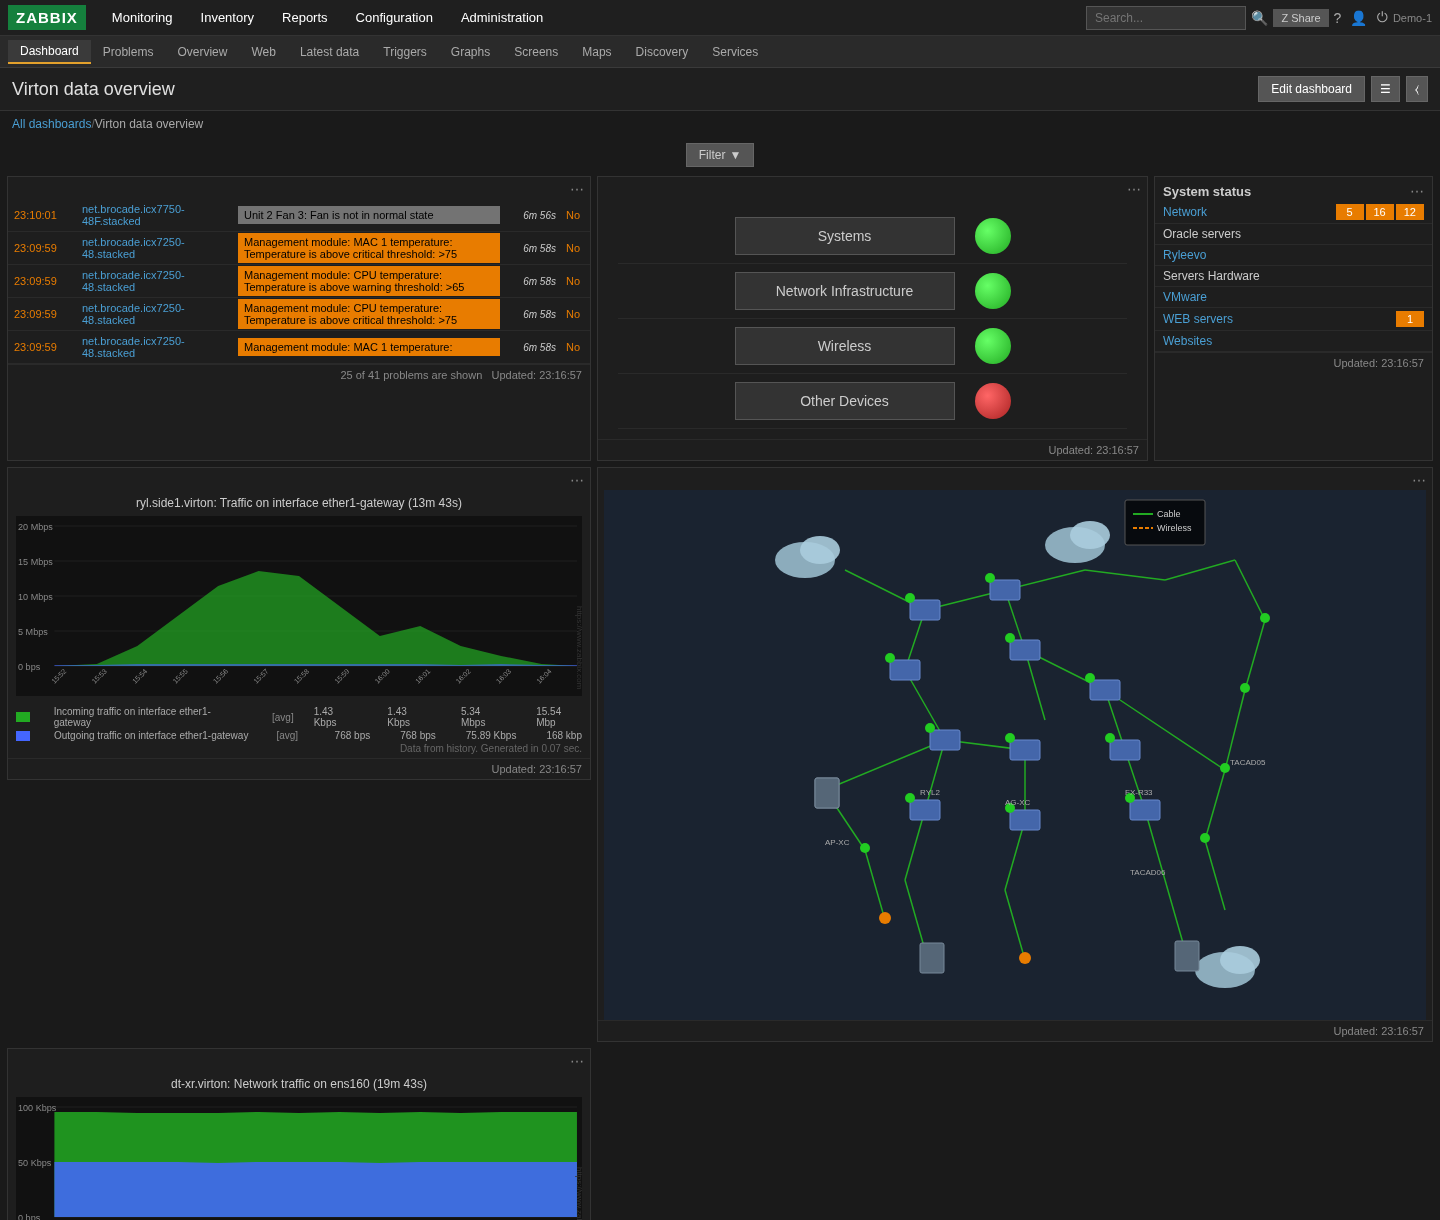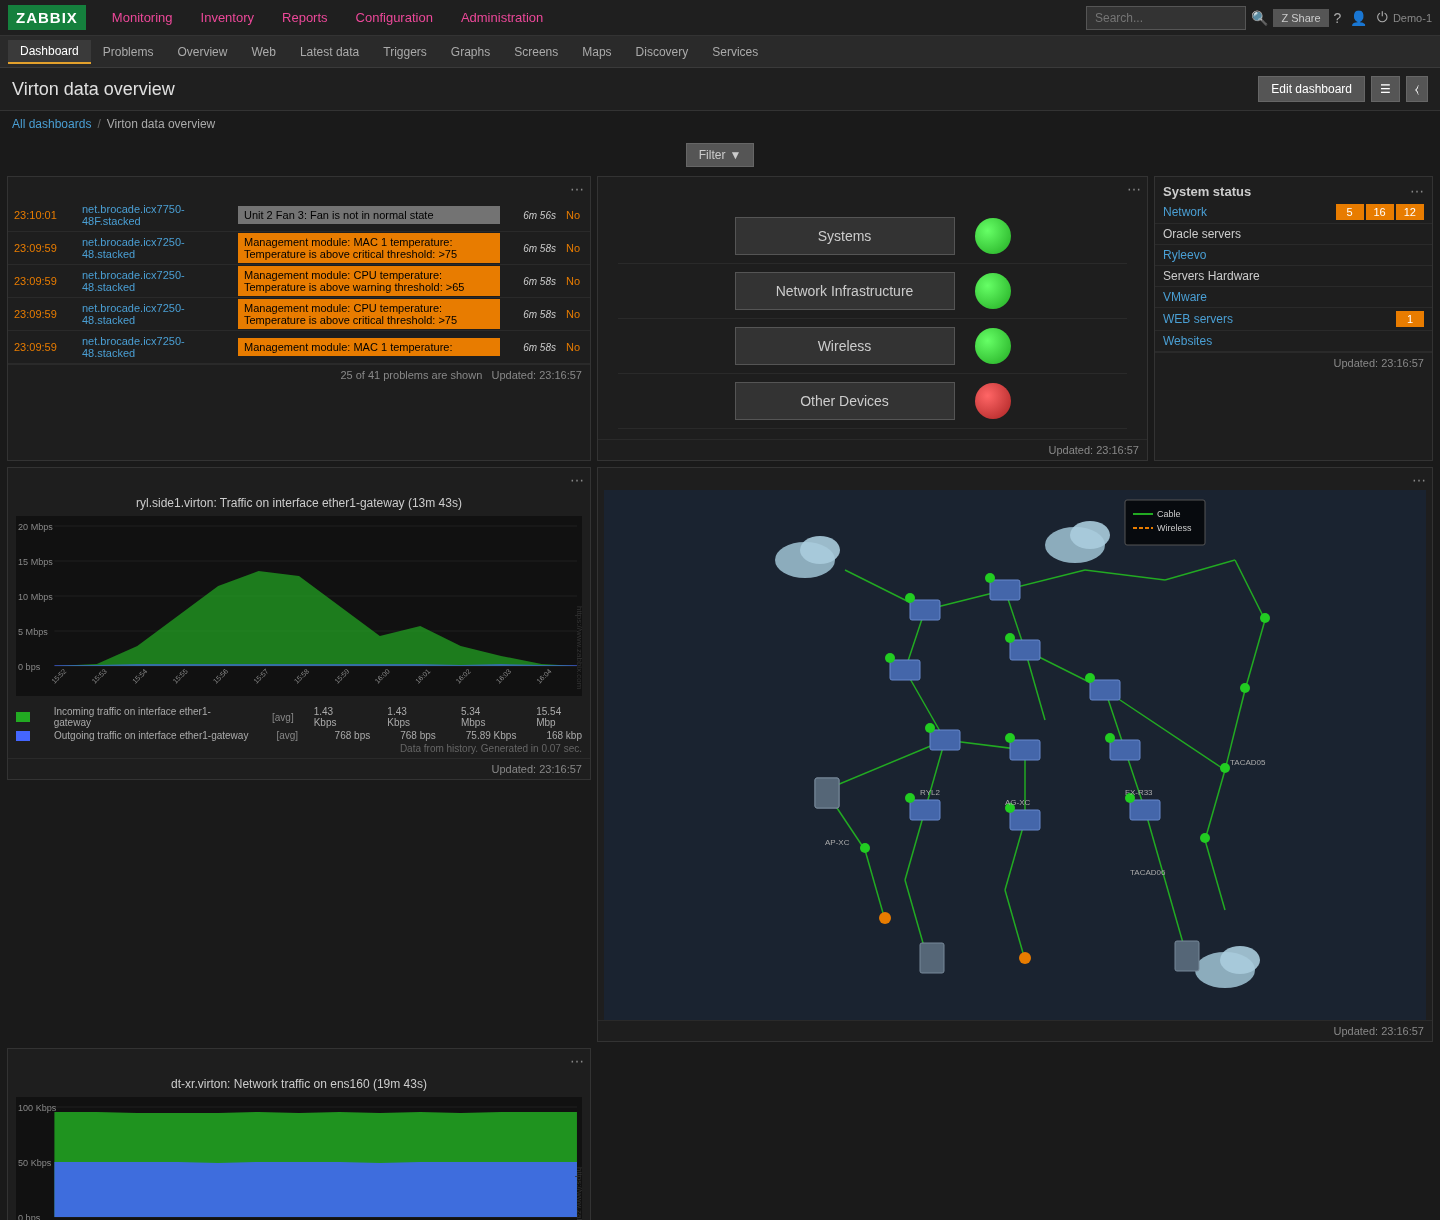--- a/index.html
+++ b/index.html
@@ -2,40 +2,40 @@
 <html><head>
   <meta charset="utf-8">
   <style>
     * { box-sizing: border-box; margin: 0; padding: 0; }
     body { background: #1a1a1a; color: #ccc; font-family: Arial, sans-serif; font-size: 12px; width: 1440px; min-height: 1220px; overflow-x: hidden; }
 
     
     .top-nav { background: #1f1f1f; display: flex; align-items: center; height: 36px; padding: 0 8px; border-bottom: 1px solid #333; }
     .logo { background: #15803d; color: #fff; font-weight: bold; font-size: 15px; padding: 4px 8px; margin-right: 12px; letter-spacing: 1px; }
     .top-nav-items { display: flex; gap: 0; }
-    .top-nav-item { color: #ec4899; padding: 0 14px; height: 36px; display: flex; align-items: center; font-size: 13px; cursor: pointer; text-align: center; }
+    .top-nav-item { color: #ffffff; padding: 0 14px; height: 36px; display: flex; align-items: center; font-size: 13px; cursor: pointer; text-align: center; }
     .top-nav-right { margin-left: auto; display: flex; align-items: center; gap: 1px; }
     .search-box { background: #333; border: 1px solid #555; color: #ccc; padding: 4px 8px; width: 160px; font-size: 12px; }
     .nav-icon { color: #aaa; font-size: 14px; cursor: pointer; padding: 4px; }
     .zshare-btn { background: #555; color: #ccc; border: none; padding: 3px 8px; font-size: 11px; cursor: pointer; }
 
     
     .sub-nav { background: #2a2a2a; display: flex; align-items: center; height: 32px; padding: 0 8px; border-bottom: 1px solid #3a3a3a; }
     .sub-nav-item { color: #aaa; padding: 0 12px; height: 24px; display: flex; align-items: center; font-size: 12px; cursor: pointer; }
     .sub-nav-item.active { color: #fff; background: #3a3a3a; border-bottom: 2px solid #e3a12c; }
 
     
     .page-header { display: flex; align-items: center; justify-content: space-between; padding: 8px 12px; background: #1f1f1f; border-bottom: 1px solid #333; }
     .page-title { color: #e0e0e0; font-size: 18px; font-weight: normal; }
     .page-header-right { display: flex; gap: 6px; align-items: center; }
     .btn-primary { background: #555; color: #fff; border: 1px solid #666; padding: 5px 12px; cursor: pointer; font-size: 12px; }
     .btn-icon { background: #555; color: #fff; border: 1px solid #666; padding: 5px 8px; cursor: pointer; font-size: 12px; }
 
     
-    .breadcrumb { padding: 6px 12px; display: flex; gap: 6px; align-items: center; font-size: 12px; }
+    .breadcrumb { padding: 6px 12px; display: flex; align-items: center; font-size: 12px; }
     .breadcrumb a { color: #4a9fd4; text-decoration: none; }
     .breadcrumb-sep { color: #666; }
     .breadcrumb-current { color: #aaa; }
 
     
     .filter-bar { display: flex; justify-content: center; padding: 6px 0 2px 0; }
     .filter-btn { background: #555; color: #ccc; border: 1px solid #666; padding: 4px 12px; cursor: pointer; font-size: 12px; display: flex; align-items: center; gap: 4px; }
     .widget { background: #1e1e1e; border: 1px solid #333; margin: 3px; position: relative; }
     .widget-header { display: flex; justify-content: flex-end; padding: 4px 6px 2px; }
     .widget-dots { color: #888; cursor: pointer; font-size: 14px; }

